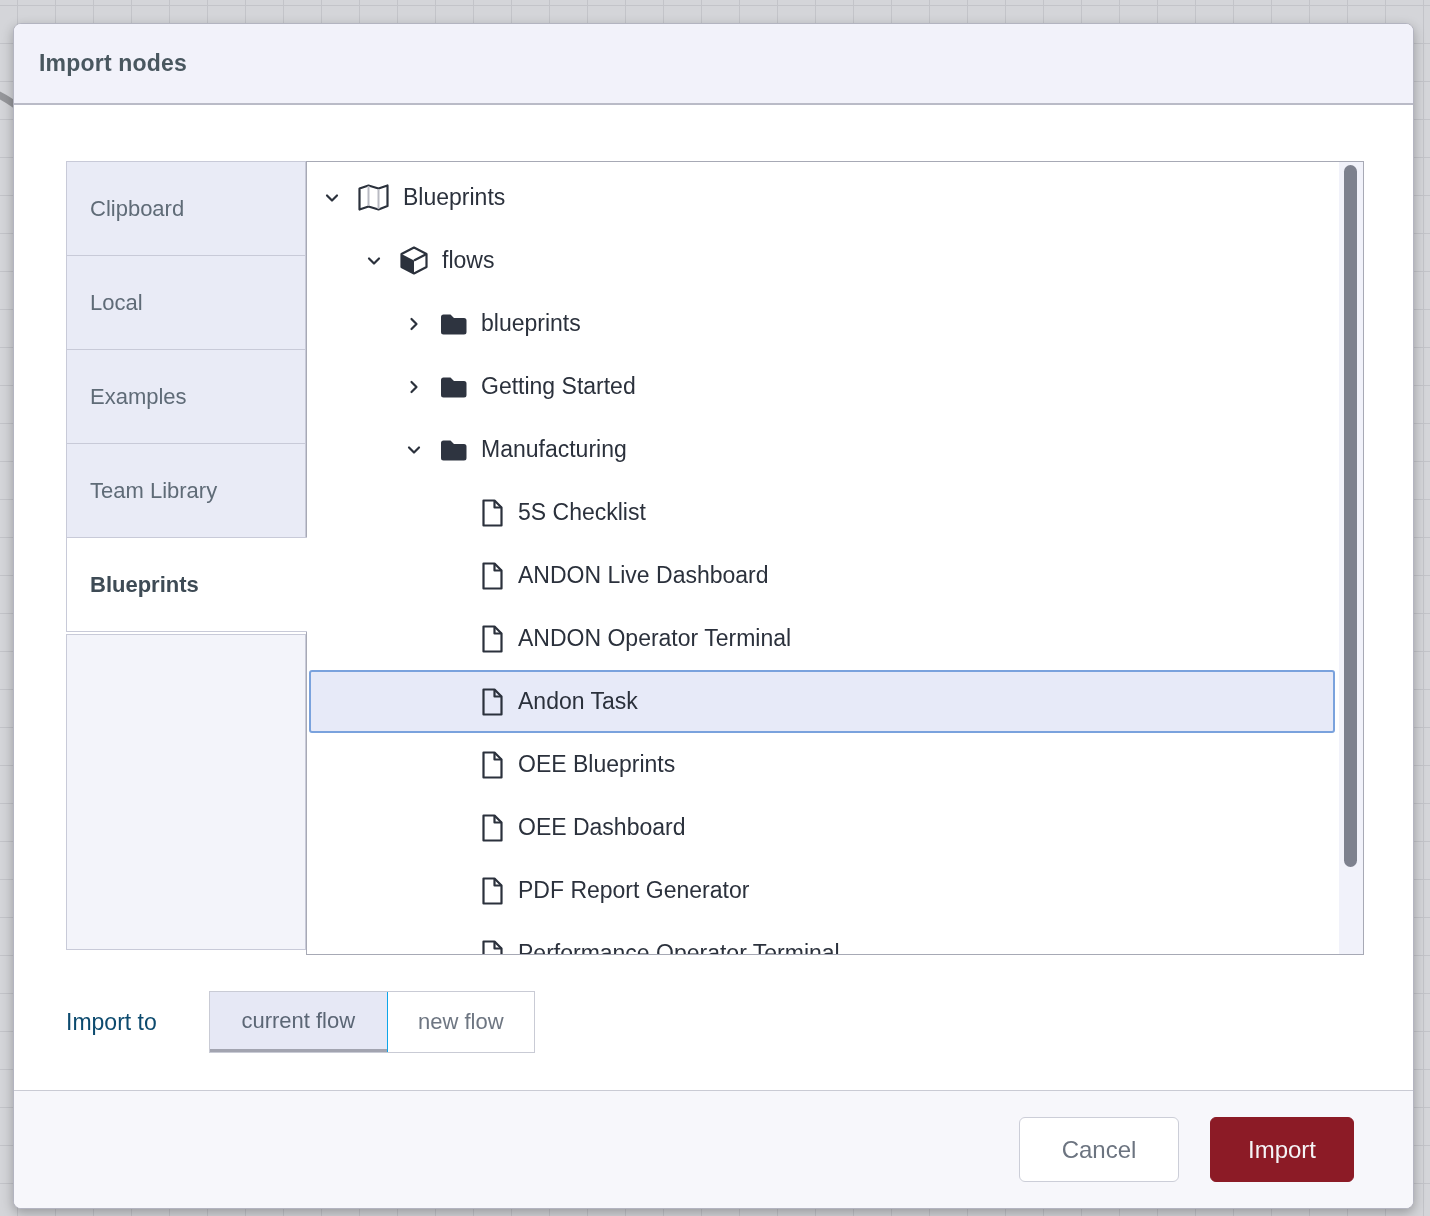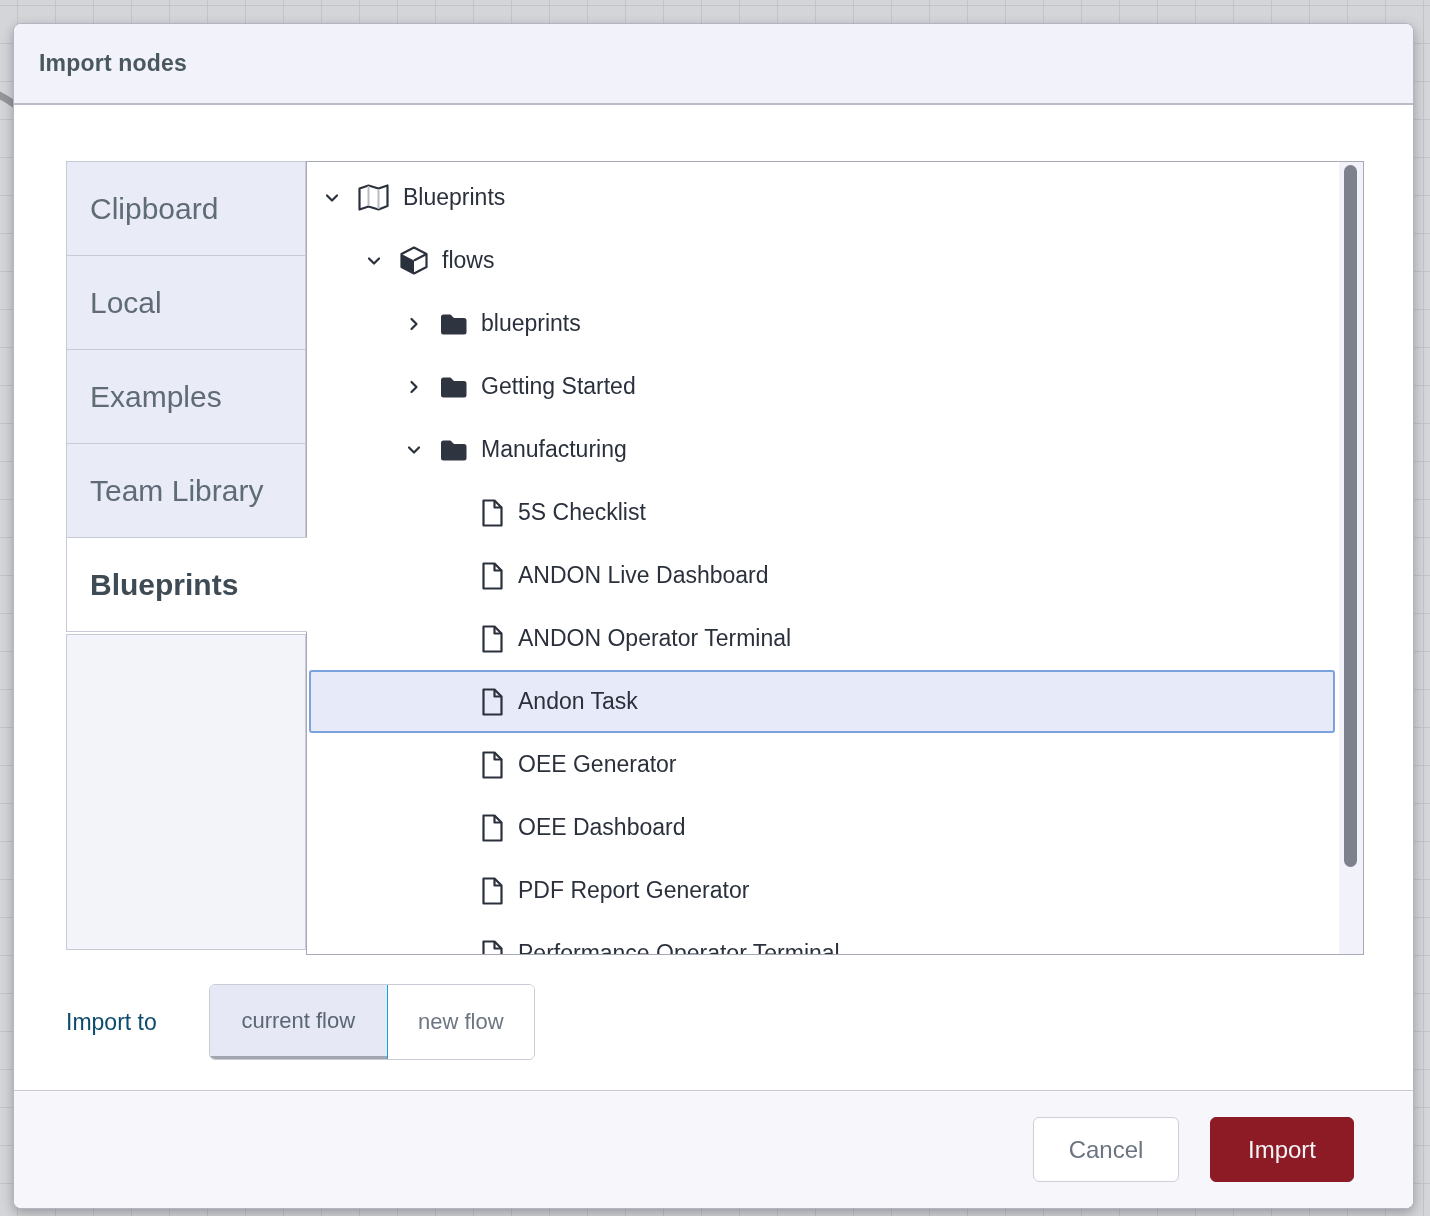--- a/index.html
+++ b/index.html
@@ -26,21 +26,21 @@
     display:flex; align-items:center; padding-left:25px;
   }
   .dlg-title { font-size:23px; font-weight:bold; color:#49575f; letter-spacing:0.2px; }
   .dlg-body { position:relative; flex:1; background:#fff; }
 
   
   .tabs-col { position:absolute; left:52px; top:56px; width:240px; }
   .lib-tab {
     width:240px; height:95px; background:#e9ebf6; border:1px solid #c8cad8;
     margin-top:-1px; display:flex; align-items:center; padding-left:23px;
-    font-size:30px; color:#5f6b77; cursor:pointer; position:relative;
+    font-size:22px; color:#5f6b77; cursor:pointer; position:relative;
   }
   .lib-tab:first-child { margin-top:0; }
   .lib-tab.selected {
     background:#ffffff; width:241px; border-right:0; z-index:3;
     font-weight:bold; color:#3e4b55;
   }
   .tabs-filler {
     width:240px; height:316px; margin-top:2px;
     background:#f3f4fa; border:1px solid #c8cad8;
   }
@@ -75,41 +75,41 @@
     position:absolute; left:5px; top:3px; width:13px; height:702px;
     background:#7d818e; border-radius:7px;
   }
 
   
   .import-to-row {
     position:absolute; left:52px; top:886px; height:62px;
     display:flex; align-items:center;
   }
   .import-to-label { font-size:23px; color:#0c4a6e; margin-right:52px; }
-  .flow-group { display:flex; border:1px solid #c9cbd5; border-radius:6px; overflow:hidden; height:76px; }
+  .flow-group { display:flex; border:1px solid #c9cbd5; border-radius:0; overflow:hidden; height:62px; }
   .flow-btn {
     display:flex; align-items:center; justify-content:center;
     font-size:22px; cursor:pointer; background:#fff; color:#6e7682; border:none;
     font-family:"Liberation Sans", sans-serif;
   }
   .flow-btn.current { width:177px; background:#e6e8f5; color:#5b6675; border-bottom:3px solid #a2a4b0; }
   .flow-btn.new { width:147px; border-left:1px solid #0ea5e9; }
 
   
   .dlg-footer {
     height:118px; flex:none; background:#f7f7fb; border-top:1px solid #cacbd4;
     display:flex; align-items:center; justify-content:flex-end;
     padding-right:59px; gap:31px;
   }
   .btn {
     height:65px; border-radius:6px; font-size:24px; cursor:pointer;
     display:flex; align-items:center; justify-content:center;
     font-family:"Liberation Sans", sans-serif;
   }
-  .btn-cancel { width:146px; background:#ffffff; border:1px solid #ccced8; color:#6c7480; }
+  .btn-cancel { width:160px; background:#ffffff; border:1px solid #ccced8; color:#6c7480; }
   .btn-import { width:144px; background:#8c1b26; border:1px solid #8c1b26; color:#f4f4f6; }
 </style>
 </head>
 <body>
 
 <svg class="wire-stub" width="34" height="36">
   <path d="M-3 8 C 8 13, 20 22, 30 30" stroke="#96979b" stroke-width="7" fill="none" stroke-linecap="round"></path>
 </svg>
 
 <div class="dialog">
@@ -255,21 +255,21 @@
           <span class="row-label">Andon Task</span>
         </div>
 
         <div class="tree-row lvl3">
           <span class="t-icon">
             <svg width="23" height="28" viewBox="0 0 23 28">
                 <path d="M2.5 1.5 h11 l7 7 v18 h-18 z" fill="none" stroke="#2b313c" stroke-width="2.2" stroke-linejoin="round"></path>
                 <path d="M13.5 1.5 v7 h7" fill="none" stroke="#2b313c" stroke-width="2.2" stroke-linejoin="round"></path>
               </svg>
           </span>
-          <span class="row-label">OEE Generator</span>
+          <span class="row-label">OEE Blueprints</span>
         </div>
 
         <div class="tree-row lvl3">
           <span class="t-icon">
             <svg width="23" height="28" viewBox="0 0 23 28">
                 <path d="M2.5 1.5 h11 l7 7 v18 h-18 z" fill="none" stroke="#2b313c" stroke-width="2.2" stroke-linejoin="round"></path>
                 <path d="M13.5 1.5 v7 h7" fill="none" stroke="#2b313c" stroke-width="2.2" stroke-linejoin="round"></path>
               </svg>
           </span>
           <span class="row-label">OEE Dashboard</span>

